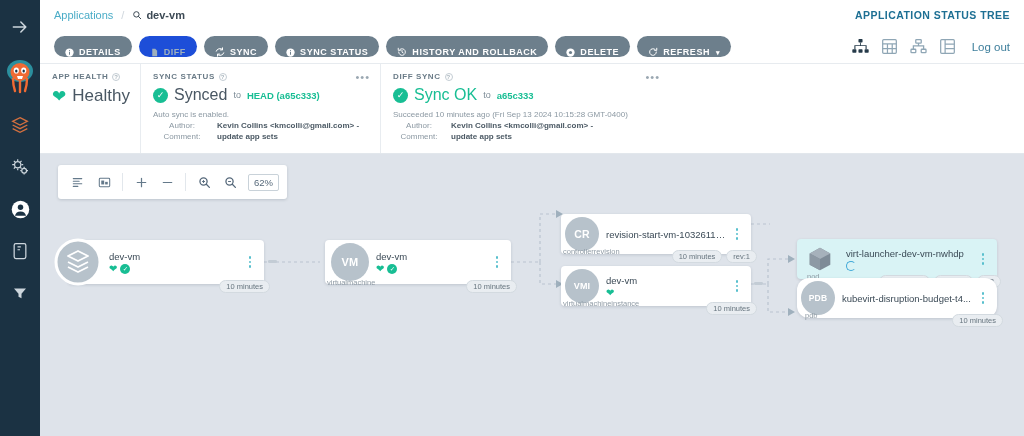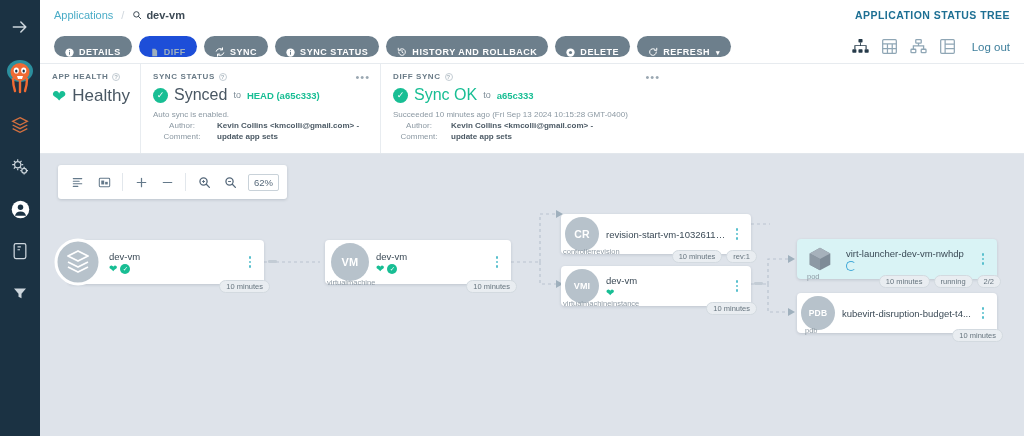--- a/index.html
+++ b/index.html
@@ -569,21 +569,21 @@
           <i></i>
         </div>
       <div class="kind" style="left:10px; bottom:-2px;">pod</div>
       <div class="tags" style="right:-4px; bottom:-9px;">
         <span class="tag">10 minutes</span>
         <span class="tag">running</span>
         <span class="tag">2/2</span>
       </div>
     </div>
 
-    <div class="node" style="left:757px; top:139px; width:200px; height:40px;">
+    <div class="node" style="left:757px; top:124px; width:200px; height:40px;border-radius:12px;">
       <div class="nicon" style="width:34px; height:34px; margin-left:4px;">
         <div class="circ" style="width:34px; height:34px; font-size:8.5px;">PDB</div>
       </div>
       <div class="ntext">
         <div class="nname">kubevirt-disruption-budget-t4...</div>
       </div>
       <div class="kebab">
           <i></i>
           <i></i>
           <i></i>

